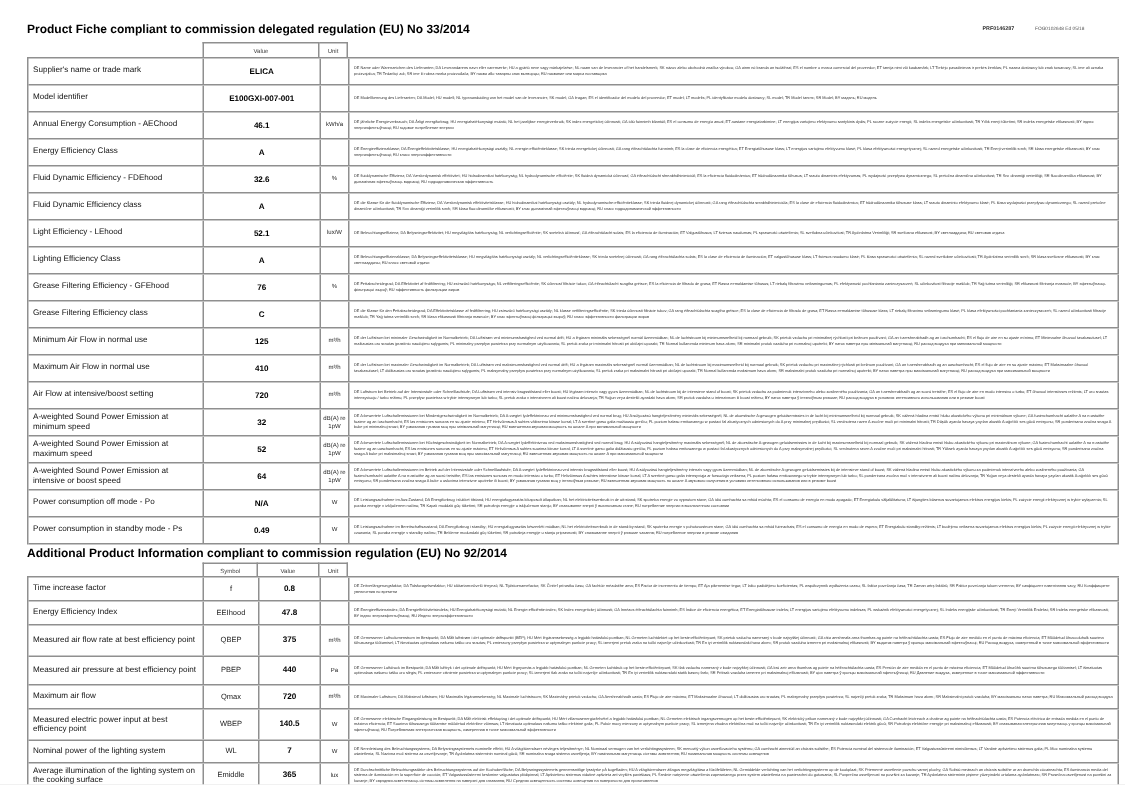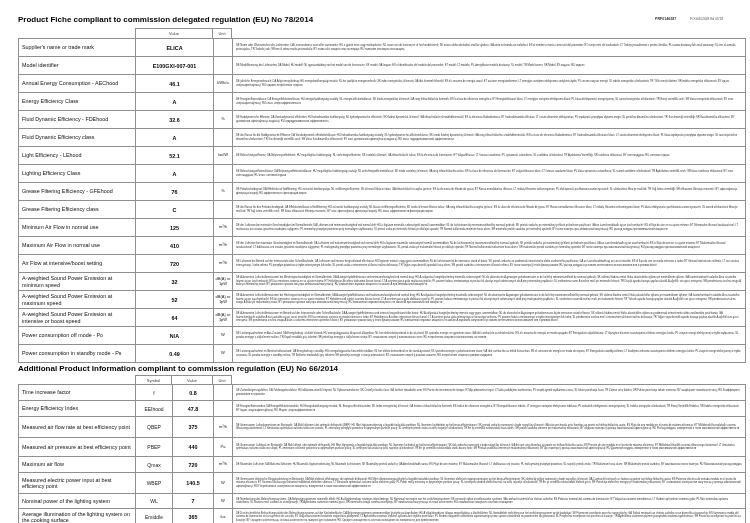--- a/index.html
+++ b/index.html
@@ -22,21 +22,21 @@
   .cv2{width:41px;}
   .cv{font-size:5.4px;font-weight:bold;justify-content:center;text-align:center;color:#000;}
   .cu{width:19px;font-size:4px;line-height:1.1;justify-content:center;text-align:center;padding:0 1px;color:#222;}
   .cn{flex:1;font-size:2.6px;line-height:1.3;padding:1px 3px;color:#333;text-align:left;align-items:center;}
 </style>
 </head>
 <body>
 
 <div class="page">
 
-  <div class="doc-title" style="top:15px">Product Fiche compliant to commission delegated regulation (EU) No 78/2014</div>
+  <div class="doc-title" style="top:15px">Product Fiche compliant to commission delegated regulation (EU) No 33/2014</div>
   <div class="ref1">PRF0146287</div>
   <div class="ref2">FOG0102648 Ed 05/18</div>
 
   <div class="hdr-row" style="left:135px;top:28px;height:10px">
     <div class="hdr-cell" style="width:78px">Value</div>
     <div class="hdr-cell" style="width:19px">Unit</div>
   </div>
 
   <div class="tbl" style="top:38px">
     <div class="row" style="height:18px">
@@ -142,21 +142,21 @@
       <div class="cn">DE Leistungsaufnahme im Aus-Zustand; DA Energiforbrug i slukket tilstand; HU energiafogyasztás kikapcsolt állapotban; NL het elektriciteitsverbruik in de uit-stand; SK spotreba energie vo vypnutom stave; GA ídiú cumhachta sa mhód múchta; ES el consumo de energía en modo apagado; ET Energiakulu väljalülitatuna; LT išjungties būsenos suvartojamos elektros energijos kiekis; PL zużycie energii elektrycznej w trybie wyłączenia; SL poraba energije v izključenem načinu; TR Kapalı moddaki güç tüketimi; SR potrošnja energije u isključenom stanju; BY спажыванне энергіі ў выключаным стане; RU потребление энергии в выключенном состоянии</div>
     </div>
     <div class="row" style="height:18px">
       <div class="cl">Power consumption in standby mode - Ps</div>
       <div class="cv1 cv">0.49</div>
       <div class="cu">W</div>
       <div class="cn">DE Leistungsaufnahme im Bereitschaftszustand; DA Energiforbrug i standby; HU energiafogyasztás készenléti módban; NL het elektriciteitsverbruik in de stand-by-stand; SK spotreba energie v pohotovostnom stave; GA ídiú cumhachta sa mhód fuireachais; ES el consumo de energía en modo de espera; ET Energiakulu standby-režiimis; LT budėjimo veiksena suvartojamos elektros energijos kiekis; PL zużycie energii elektrycznej w trybie czuwania; SL poraba energije v standby načinu; TR Bekleme modundaki güç tüketimi; SR potrošnja energije u stanju pripravnosti; BY спажыванне энергіі ў рэжыме чакання; RU потребление энергии в режиме ожидания</div>
     </div>
   </div>
 
-  <div class="doc-title" style="top:364px">Additional Product Information compliant to commission regulation (EU) No 66/2014</div>
+  <div class="doc-title" style="top:364px">Additional Product Information compliant to commission regulation (EU) No 92/2014</div>
 
   <div class="hdr-row" style="left:135px;top:375px;height:9px">
     <div class="hdr-cell" style="width:37px">Symbol</div>
     <div class="hdr-cell" style="width:41px">Value</div>
     <div class="hdr-cell" style="width:19px">Unit</div>
   </div>
 
   <div class="tbl" style="top:384px">
     <div class="row" style="height:16px">
       <div class="cl">Time increase factor</div>

